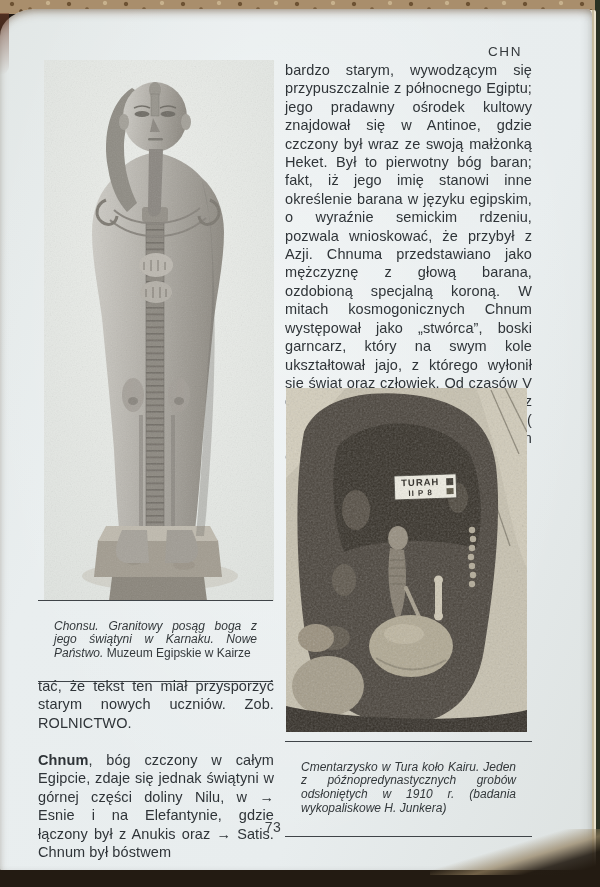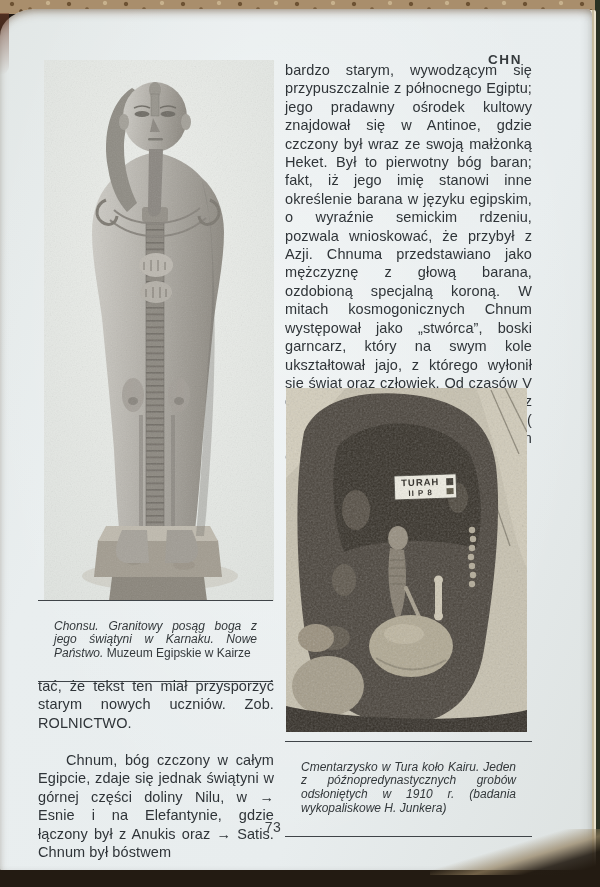--- a/index.html
+++ b/index.html
@@ -41,33 +41,33 @@
     border-radius:0 0 10px 0;opacity:.6;
   }
   .bottom-band{position:absolute;left:0;bottom:0;width:600px;height:17px;background:#231b12;}
   .bottom-curl{
     position:absolute;right:0;bottom:12px;width:170px;height:46px;
     background:linear-gradient(163deg,rgba(36,28,19,0) 42%,rgba(147,128,95,.7) 60%,rgba(36,28,19,.9) 76%,#231b12 90%);
   }
 
   .content{position:absolute;left:0;top:0;width:600px;height:887px;}
   .running-head{
-    position:absolute;left:488px;top:52px;
-    font-weight:bold;font-size:13.5px;letter-spacing:1.6px;color:#353a3d;
+    position:absolute;left:488px;top:44px;
+    font-weight:normal;font-size:13.5px;letter-spacing:1.6px;color:#353a3d;
   }
   .body-text{
     position:absolute;
     font-size:14.5px;line-height:18.4px;color:#2f3438;
     text-align:justify;letter-spacing:.1px;
   }
   .body-text p{margin:0;}
   .right-para{left:285px;top:61px;width:247px;}
   .para-cont{left:38px;top:677px;width:236px;}
   .entry{left:38px;top:751px;width:236px;}
-  .entry .term{font-weight:normal;margin-left:28px;}
+  .entry .term{font-weight:bold;}
   .caption-block{position:absolute;}
   .left-caption{left:38px;top:600px;width:235px;}
   .right-caption{left:285px;top:741px;width:247px;}
   .rule{height:0;border-top:1.7px solid #3f4448;}
   .cap{
     font-style:italic;font-size:12px;line-height:13.9px;color:#33383b;
     text-align:justify;padding:3.5px 1px 4.5px 1px;margin:15px;
   }
   .cap .reg{font-style:normal;}
   .page-num{

